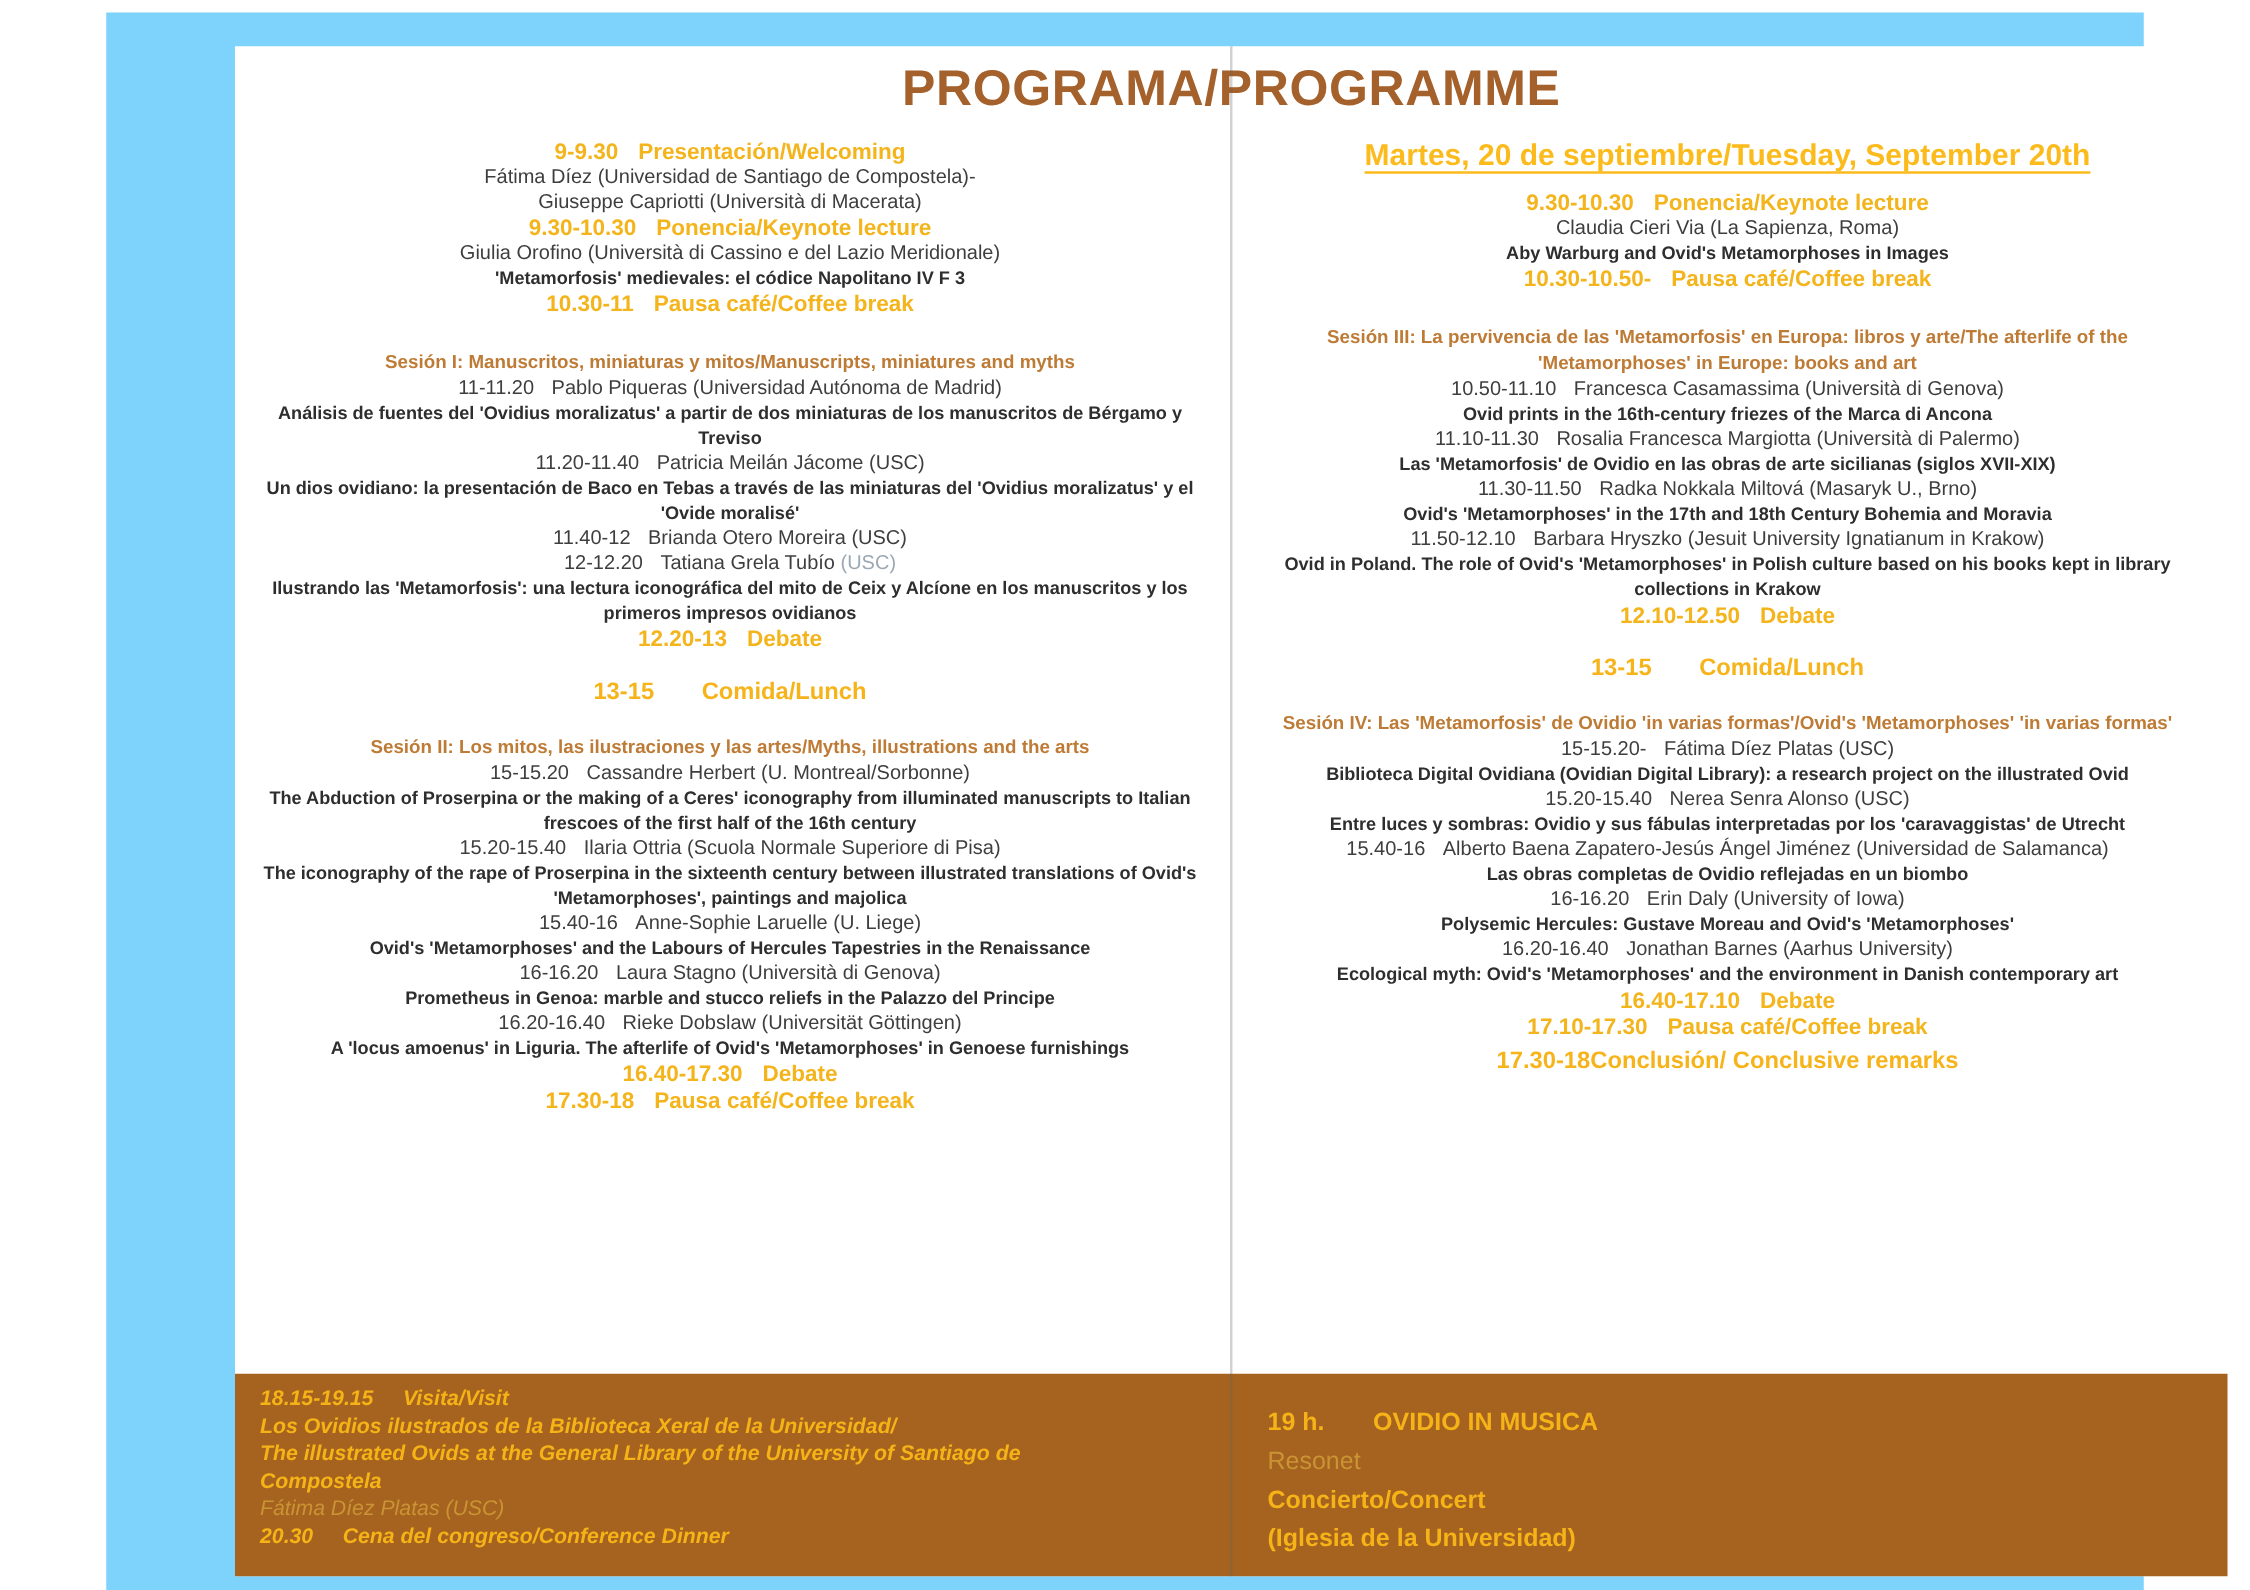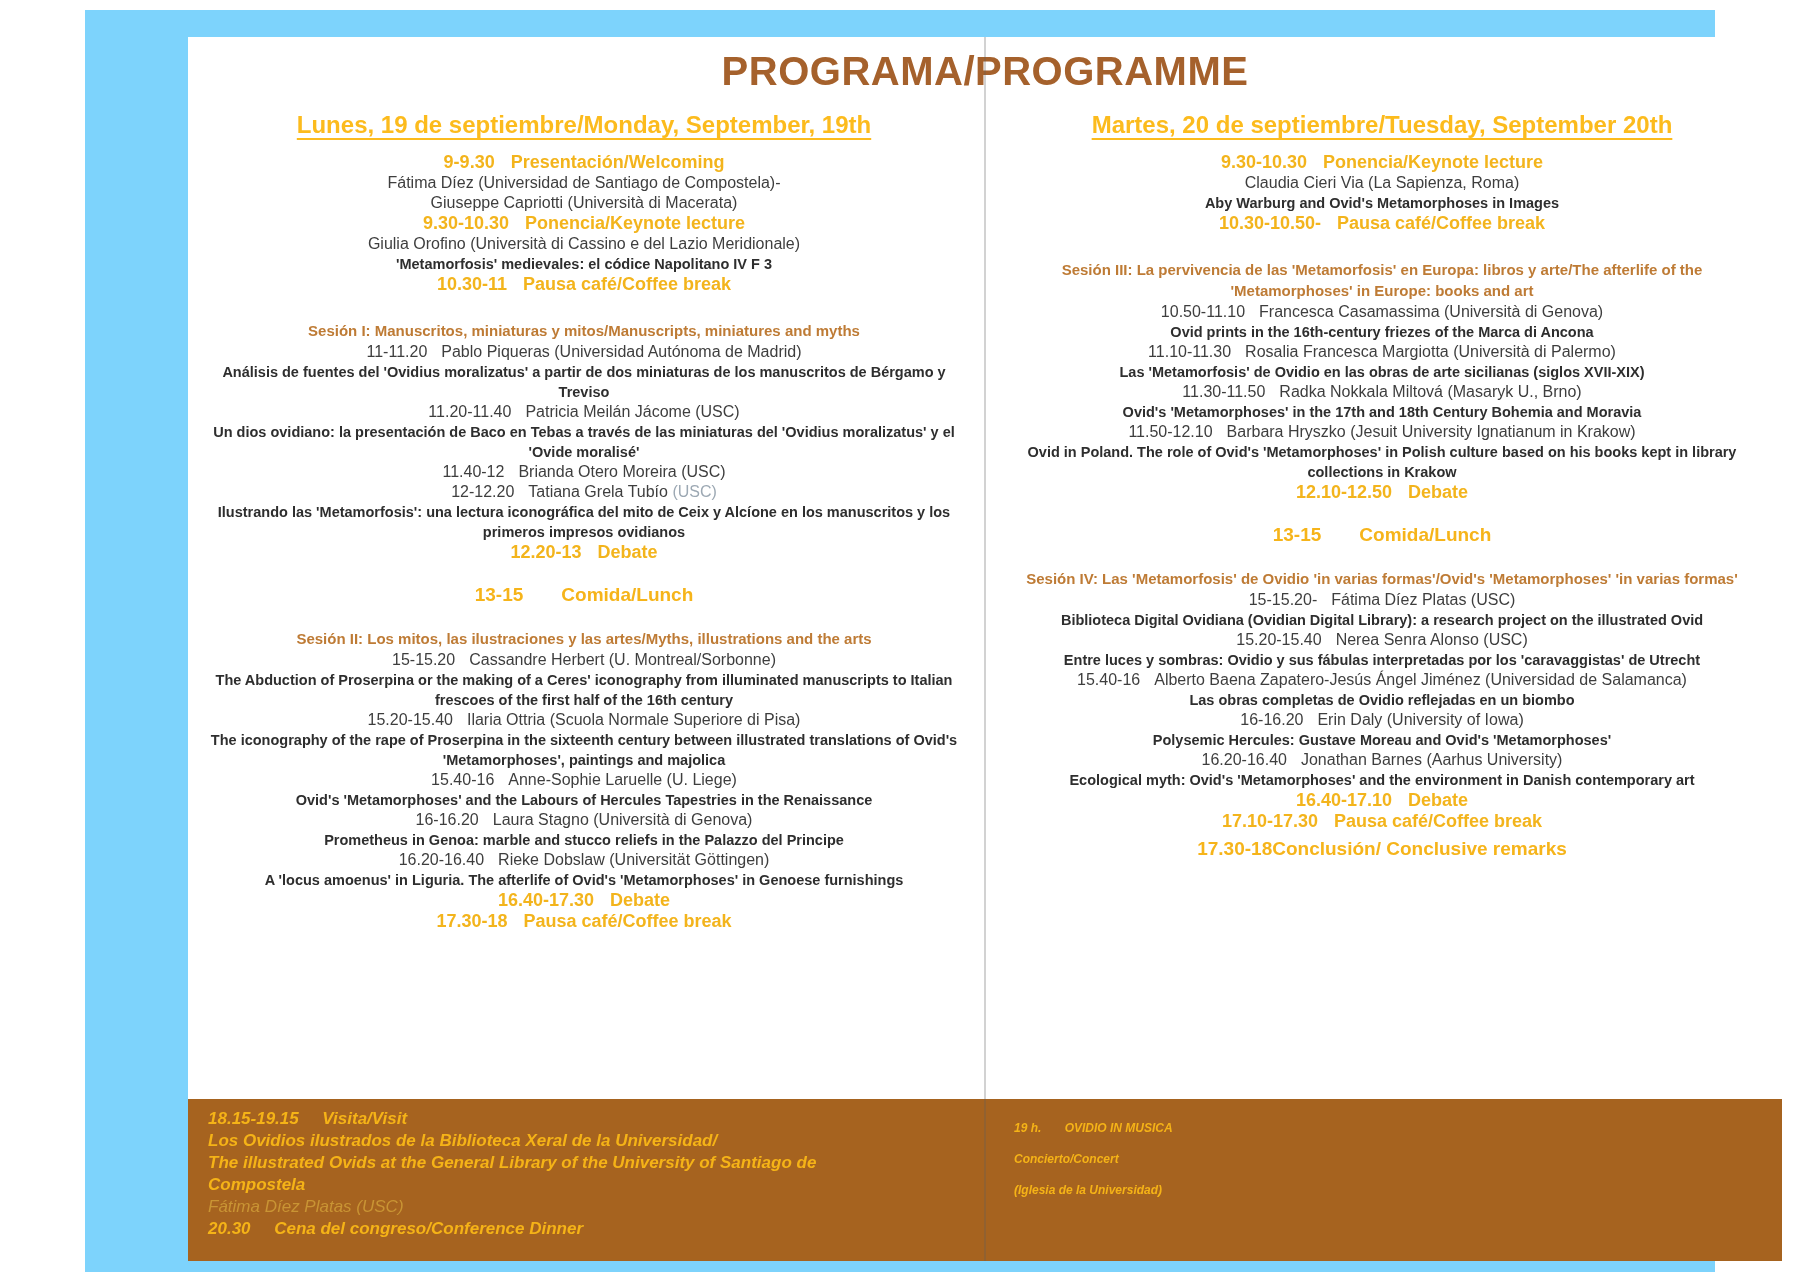--- a/index.html
+++ b/index.html
@@ -37,34 +37,33 @@
   .gap{height:15px;}
   .gap-lg{height:24px;}
   .muted{color:#9CA8B3;}
   .squiggle{border-bottom:2px dotted #DD5E56;padding-bottom:1px;}
   .footer{position:absolute;left:0;top:1062px;width:100%;height:162px;background:#A6631F;z-index:1;}
   .f-left{
     position:absolute;left:20px;top:9px;width:705px;
     font-size:17px;font-weight:bold;font-style:italic;color:#F5B317;line-height:22px;
   }
   .f-right{
-    position:absolute;left:826px;top:14px;width:710px;
-    font-size:12px;font-weight:bold;font-style:italic;color:#F5B317;line-height:31px;
+    position:absolute;left:826px;top:24px;width:710px;
+    font-size:20px;font-weight:bold;color:#F5B317;line-height:31px;
   }
   .f-muted{font-weight:normal;color:#C99434;}
 </style>
 </head>
 <body>
 
 <div class="frame">
   <div class="page">
     <div class="doc-title">PROGRAMA/PROGRAMME</div>
 
     <div class="col col-left">
-      <div class="day-header">Lunes, 19 de septiembre/Monday, September, 19th</div>
       <div>
           <div class="line time"><span class="t-time">9-9.30</span><span class="t-label">Presentación/Welcoming</span></div>
           <div class="line speaker"><span>Fátima Díez (Universidad de Santiago de Compostela)-</span></div>
           <div class="line speaker"><span>Giuseppe Capriotti (Università di Macerata)</span></div>
           <div class="line time"><span class="t-time">9.30-10.30</span><span class="t-label">Ponencia/Keynote lecture</span></div>
           <div class="line speaker"><span>Giulia Orofino (Università di Cassino e del Lazio Meridionale)</span></div>
           <div class="line titleb"><span>'Metamorfosis' medievales: el códice Napolitano IV F 3</span></div>
           <div class="line time"><span class="t-time">10.30-11</span><span class="t-label">Pausa café/Coffee break</span></div>
           <div class="gap gap-lg"></div>
           <div class="line session">Sesión I: Manuscritos, miniaturas y mitos/Manuscripts, miniatures and myths</div>
@@ -136,20 +135,21 @@
     <div class="footer">
       <div class="f-left">
           <div>18.15-19.15&nbsp;&nbsp;&nbsp;&nbsp;&nbsp;Visita/Visit</div>
           <div>Los Ovidios ilustrados de la Biblioteca Xeral de la Universidad/</div>
           <div>The illustrated Ovids at the General Library of the University of Santiago de Compostela</div>
           <div class="f-muted">Fátima Díez Platas (USC)</div>
           <div>20.30&nbsp;&nbsp;&nbsp;&nbsp;&nbsp;Cena del congreso/Conference Dinner</div>
         </div>
       <div class="f-right">
           <div>19 h.&nbsp;&nbsp;&nbsp;&nbsp;&nbsp;&nbsp;&nbsp;OVIDIO IN MUSICA</div>
+          <div class="f-muted">Resonet</div>
           <div>Concierto/Concert</div>
           <div>(Iglesia de la Universidad)</div>
         </div>
     </div>
 
     <div class="divider"></div>
   </div>
 </div>
 
 </body></html>

